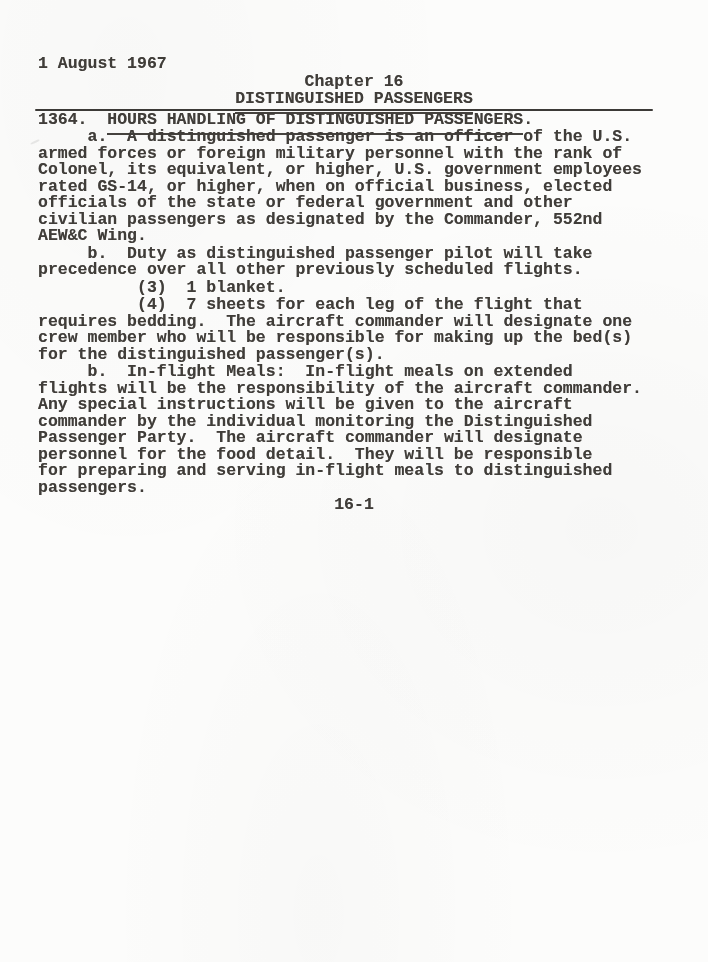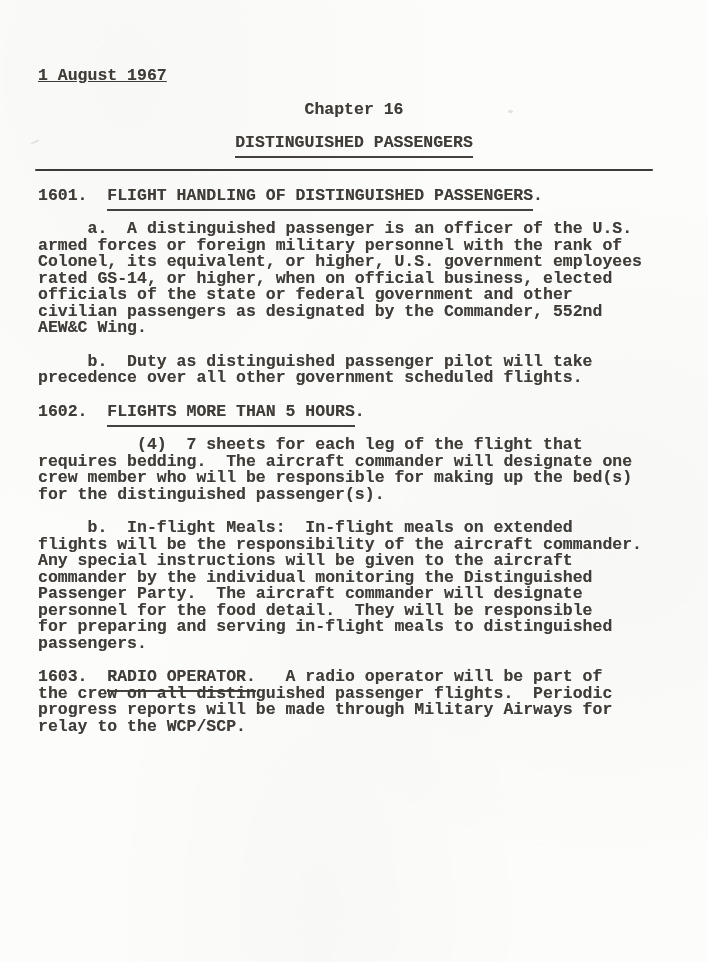--- a/index.html
+++ b/index.html
@@ -19,22 +19,22 @@
     line-height: 16.5px;
     font-weight: 700;
     color: #403d39;
     text-shadow: 0 0 0.6px rgba(64, 61, 57, 0.5);
   }
   .content {
     position: absolute;
     inset: 0;
     padding: 56px 38px 0 38px;
   }
-  .block { white-space: pre; margin-top: 17px; }
-  .content > :first-child { margin-top: 12px; text-decoration: underline; }
+  .block { white-space: pre; margin-top: 1px; }
+  .content > :first-child { margin-top: 0; }
   .header-row {
     display: flex;
     justify-content: space-between;
     width: 565px;
     white-space: pre;
   }
   .center { text-align: center; }
   .u {
     border-bottom: 2px solid #45423e;
     padding-bottom: 4px;
@@ -61,42 +61,39 @@
   <div class="speck speck-a"></div>
   <div class="speck speck-b"></div>
   <div class="content">
     <div class="block header-row">
       <span>1 August 1967</span>
     </div>
     <div>
         <div class="block center"><span>Chapter 16</span></div>
         <div class="block center"><span class="u">DISTINGUISHED PASSENGERS</span></div>
         <div class="block rule"></div>
-        <div class="block "><span>1601.  </span><span class="u">FLIGHT HANDLING OF DISTINGUISHED PASSENGERS</span><span>.</span></div>
+        <div class="block "><span>1364.  </span><span class="u">HOURS HANDLING OF DISTINGUISHED PASSENGERS</span><span>.</span></div>
         <div class="block "><span>     a.  A distinguished passenger is an officer of the U.S.
 armed forces or foreign military personnel with the rank of
 Colonel, its equivalent, or higher, U.S. government employees
 rated GS-14, or higher, when on official business, elected
 officials of the state or federal government and other
 civilian passengers as designated by the Commander, 552nd
 AEW&amp;C Wing.</span></div>
         <div class="block "><span>     b.  Duty as distinguished passenger pilot will take
-precedence over all other government scheduled flights.</span></div>
-        <div class="block "><span>1602.  </span><span class="u">FLIGHTS MORE THAN 5 HOURS</span><span>.</span></div>
+precedence over all other previously scheduled flights.</span></div>
+        <div class="block "><span>          (3)  1 blanket.</span></div>
         <div class="block "><span>          (4)  7 sheets for each leg of the flight that
 requires bedding.  The aircraft commander will designate one
 crew member who will be responsible for making up the bed(s)
 for the distinguished passenger(s).</span></div>
         <div class="block "><span>     b.  In-flight Meals:  In-flight meals on extended
 flights will be the responsibility of the aircraft commander.
 Any special instructions will be given to the aircraft
 commander by the individual monitoring the Distinguished
 Passenger Party.  The aircraft commander will designate
 personnel for the food detail.  They will be responsible
 for preparing and serving in-flight meals to distinguished
 passengers.</span></div>
-        <div class="block "><span>1603.  </span><span class="u">RADIO OPERATOR.</span><span>   A radio operator will be part of
-the crew on all distinguished passenger flights.  Periodic
-progress reports will be made through Military Airways for
-relay to the WCP/SCP.</span></div>
+        <div class="block center"><span>16-1</span></div>
       </div>
   </div>
 </div>
 
 </body></html>

